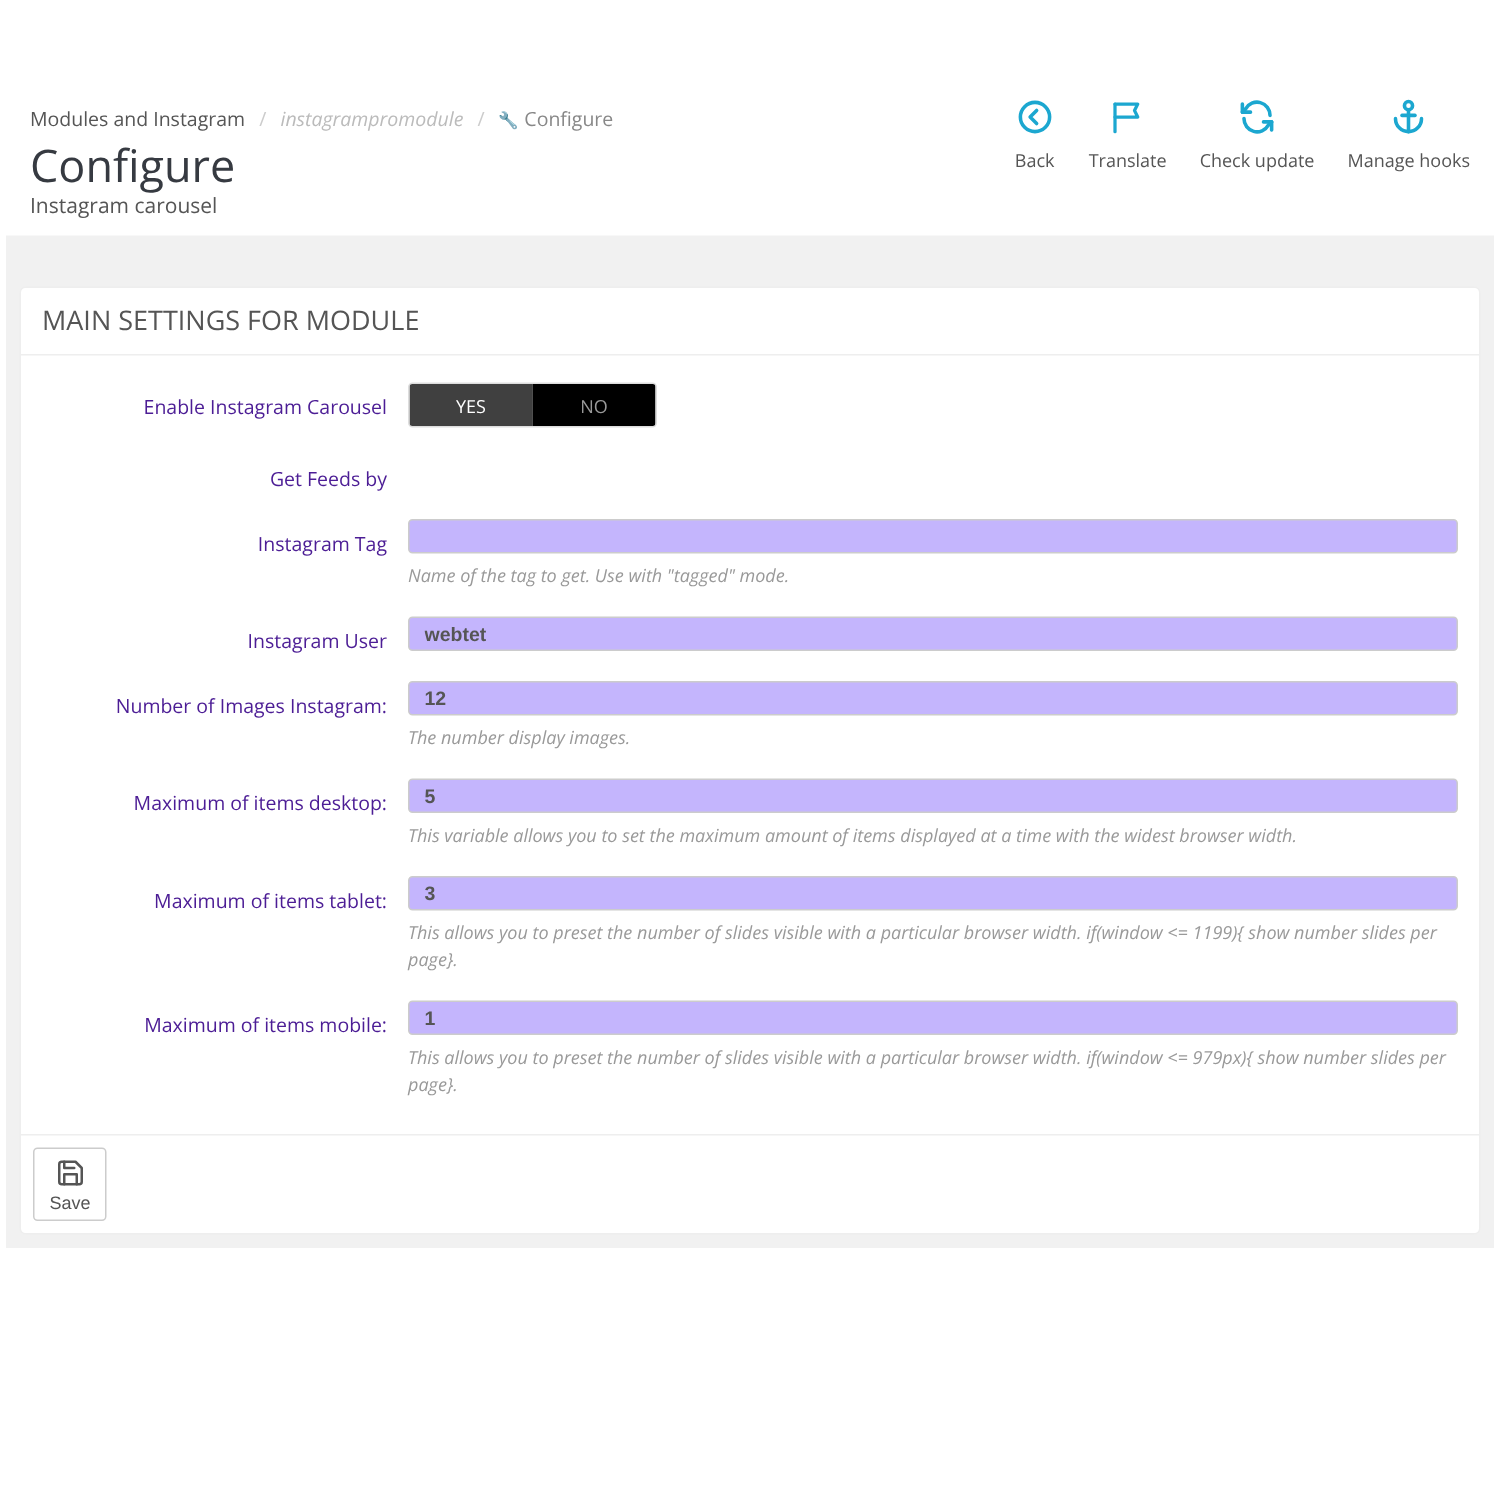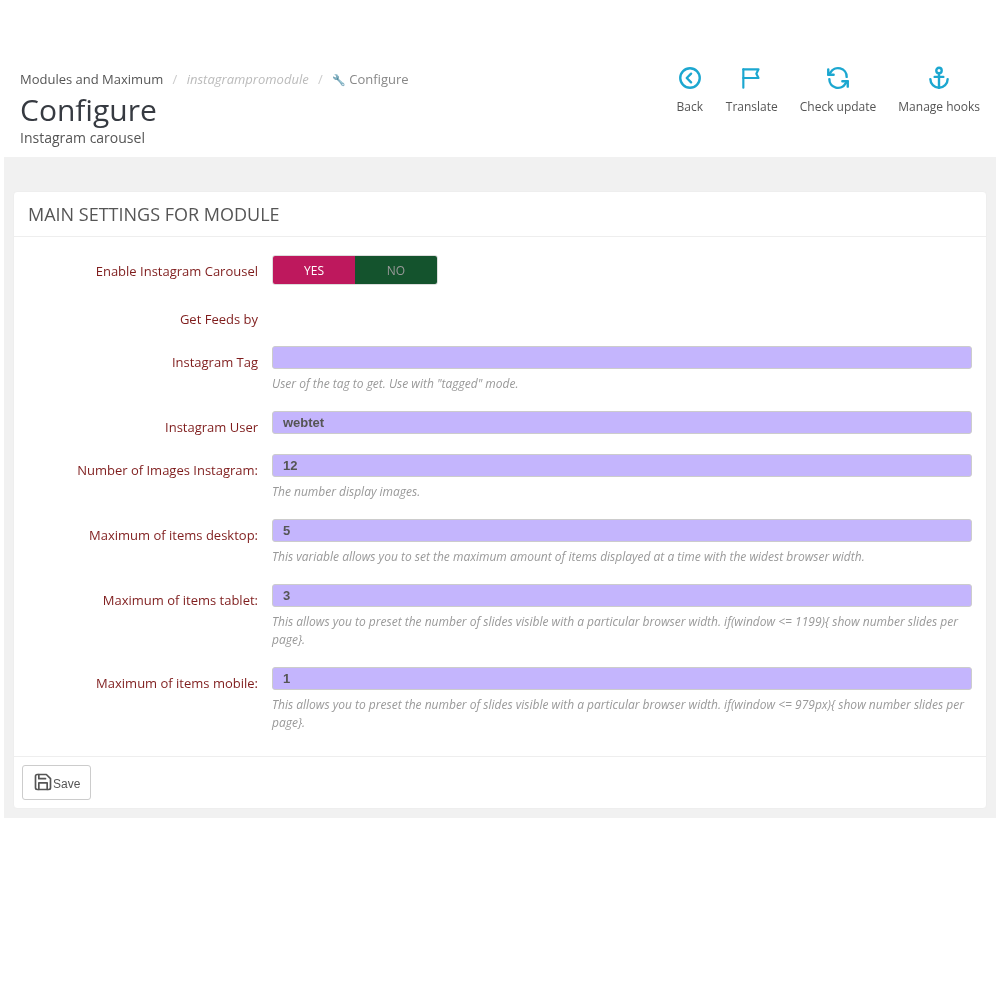--- a/index.html
+++ b/index.html
@@ -15,42 +15,42 @@
 .page-subtitle { font-size: 14px; color: #555; margin-top: 2px; }
 .toolbar { position: absolute; right: 20px; top: 64px; display: flex; gap: 22px; }
 .tool-btn { display: flex; flex-direction: column; align-items: center; cursor: pointer; color: #555; }
 .tool-btn .icon-wrap { width: 28px; height: 28px; display: flex; align-items: center; justify-content: center; color: #1ca7d0; }
 .tool-btn .icon-wrap svg { stroke: #1ca7d0; fill: none; }
 .tool-btn .lbl { font-size: 12px; margin-top: 6px; color: #555; white-space: nowrap; }
 .panel { border: 1px solid #eee; margin: 30px 5px 5px 5px; background: #fff; border-radius: 4px; }
 .panel-heading { padding: 10px 14px; font-size: 18px; color: #555; border-bottom: 1px solid #eee; text-transform: uppercase; }
 .panel-body { padding: 18px 14px 6px 14px; }
 .form-group { display: flex; margin-bottom: 18px; align-items: flex-start; }
-.form-label { width: 244px; text-align: right; padding-right: 14px; padding-top: 7px; font-size: 13px; color: #7f1d1d; flex-shrink: 0; }
+.form-label { width: 244px; text-align: right; padding-right: 14px; padding-top: 7px; font-size: 13px; color: #4c1d95; flex-shrink: 0; }
 .form-control-wrap { flex: 1; }
 .switch { display: inline-flex; width: 166px; height: 30px; border-radius: 3px; overflow: hidden; border: 1px solid #ddd; }
 .switch-opt { flex: 1; display: flex; align-items: center; justify-content: center; font-size: 12px; cursor: pointer; }
-.switch-opt.active { background: #be185d; color: #fff; }
-.switch-opt.inactive { background: #14532d; color: #999; }
+.switch-opt.active { background: #404040; color: #fff; }
+.switch-opt.inactive { background: #000000; color: #999; }
 select.input-like { width: 202px; height: 32px; border: 1px solid #ccc; border-radius: 3px; padding: 4px 8px; font-size: 13px; color: #555; background: #fafafa; }
 input.text-input { width: 700px; height: 23px; border: 1px solid #ccc; border-radius: 3px; padding: 4px 10px; font-size: 13px; color: #555; background: #c4b5fd; font-weight: bold; }
 .help-block { font-size: 12px; font-style: italic; color: #999; margin-top: 6px; line-height: 1.5; max-width: 700px; }
 .panel-footer { border-top: 1px solid #eee; padding: 8px; }
-.save-btn { display: inline-flex; align-items: center; border: 1px solid #ccc; background: #fff; border-radius: 3px; padding: 6px 10px 4px 10px; cursor: pointer; color: #555; font-size: 12px; }
+.save-btn { display: inline-flex; flex-direction: column; align-items: center; border: 1px solid #ccc; background: #fff; border-radius: 3px; padding: 6px 10px 4px 10px; cursor: pointer; color: #555; font-size: 12px; }
 .save-btn svg { stroke: #555; }
 .outer-wrap { background: #f1f1f1; padding: 4px; margin: 0 4px; }
 </style>
 </head>
 <body>
 
 <div class="container">
 
   <div class="header-area">
     <div class="breadcrumb">
-      <a href="#">Modules and Maximum</a>
+      <a href="#">Modules and Instagram</a>
       <span class="sep">/</span>
       <span class="muted">instagrampromodule</span>
       <span class="sep">/</span>
       <span class="wrench">🔧</span>
       <span>Configure</span>
     </div>
     <h1 class="page-title">Configure</h1>
     <div class="page-subtitle">Instagram carousel</div>
 
     <div class="toolbar">
@@ -113,21 +113,21 @@
       </div>
 
       <div class="form-group">
         <div class="form-label">Get Feeds by</div>
       </div>
 
       <div class="form-group">
         <div class="form-label">Instagram Tag</div>
         <div class="form-control-wrap">
           <input type="text" class="text-input" value="" style="">
-          <div class="help-block">User of the tag to get. Use with "tagged" mode.</div>
+          <div class="help-block">Name of the tag to get. Use with "tagged" mode.</div>
         </div>
       </div>
 
       <div class="form-group">
         <div class="form-label">Instagram User</div>
         <div class="form-control-wrap">
           <input type="text" class="text-input" value="webtet" style="">
         </div>
       </div>
 

